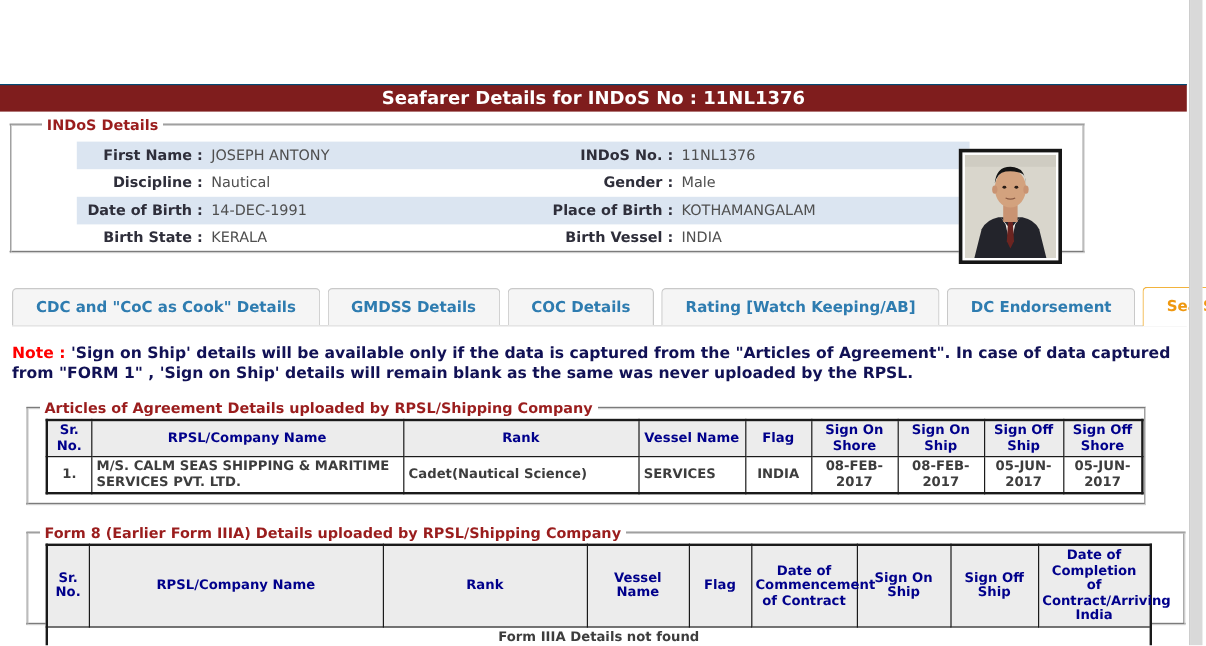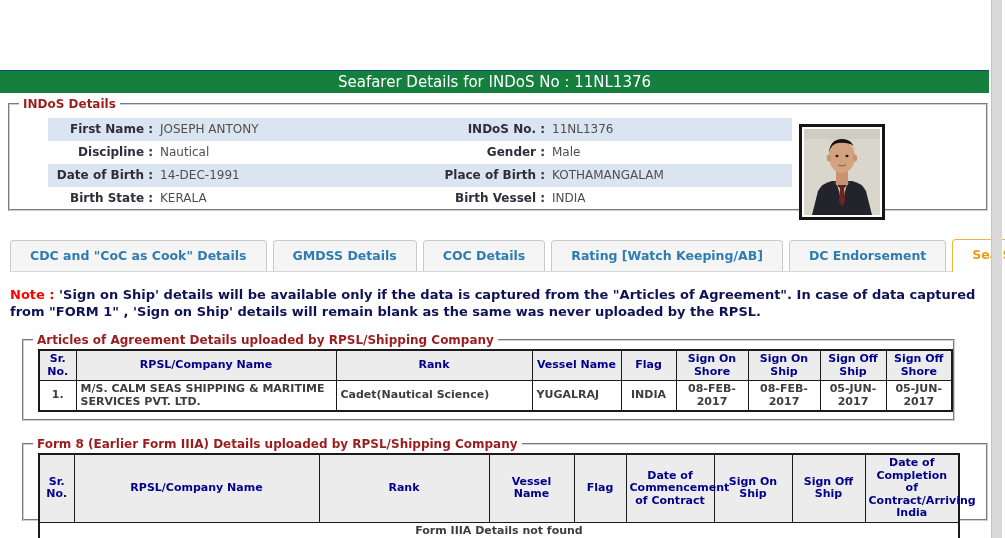--- a/index.html
+++ b/index.html
@@ -2,27 +2,27 @@
 <html><head>
 <meta charset="utf-8">
 <style>
   * { box-sizing: border-box; margin: 0; padding: 0; }
   html,body { background:#fff; }
   body { font-family: "DejaVu Sans", sans-serif; }
   .screen { position:relative; width:1005px; height:538px; background:#fff; overflow:hidden; }
 
   
   .titlebar { position:absolute; left:0; top:70px; width:989px; height:23px;
-    background:#15803d; border-top:1px solid #044a73;
-    color:#fff; font-weight:normal; font-size:15px; line-height:22px; text-align:center; }
+    background:#7f1d1d; border-top:1px solid #044a73;
+    color:#fff; font-weight:bold; font-size:15px; line-height:22px; text-align:center; }
 
   
   fieldset.fs { position:absolute; border:2px groove #cfcfcf; background:#fff; }
   fieldset.fs legend { margin-left:9px; padding:0 4px; color:#9A1D1D; font-weight:bold; font-size:12px; }
-  .fs-indos { left:8px; top:97px; width:980px; height:114px; }
+  .fs-indos { left:8px; top:97px; width:896px; height:114px;padding-left:16px; }
   .fs-articles { left:22px; top:333px; width:786px; height:88px; }
   .fs-form1 { left:22px; top:437px; width:966px; height:84px; }
 
   
   .ind-rows { margin:7px 0 0 38px; width:744px; }
   .ind-row { display:flex; height:23px; line-height:23px; font-size:12px; }
   .ind-row.stripe { background:#DBE5F1; }
   .ind-label { font-weight:bold; color:#2e2e3a; text-align:right; padding-right:7px;border-radius:10px; }
   .ind-label.l1 { width:112px; }
   .ind-value { color:#4f4f4f; }
@@ -163,21 +163,21 @@
         <th>Flag</th>
         <th>Sign On Shore</th>
         <th>Sign On Ship</th>
         <th>Sign Off Ship</th>
         <th>Sign Off Shore</th>
       </tr>
       <tr>
         <td class="c">1.</td>
         <td class="l">M/S. CALM SEAS SHIPPING &amp; MARITIME SERVICES PVT. LTD.</td>
         <td class="l">Cadet(Nautical Science)</td>
-        <td class="l">YUGALRAJ</td>
+        <td class="l">SERVICES</td>
         <td class="c">INDIA</td>
         <td class="c">08-FEB-2017</td>
         <td class="c">08-FEB-2017</td>
         <td class="c">05-JUN-2017</td>
         <td class="c">05-JUN-2017</td>
       </tr>
     </tbody>
       </table>
   </fieldset>
 

